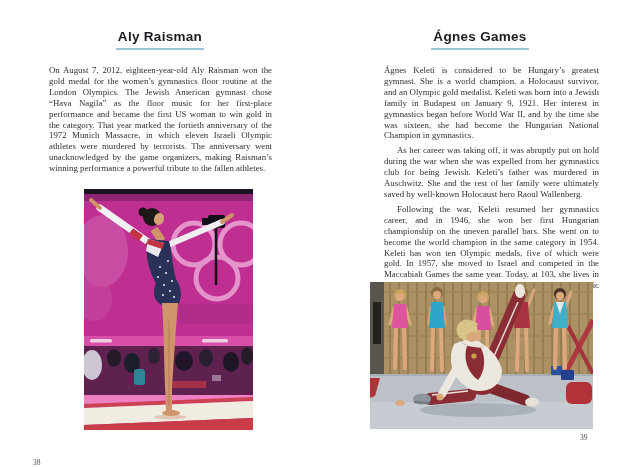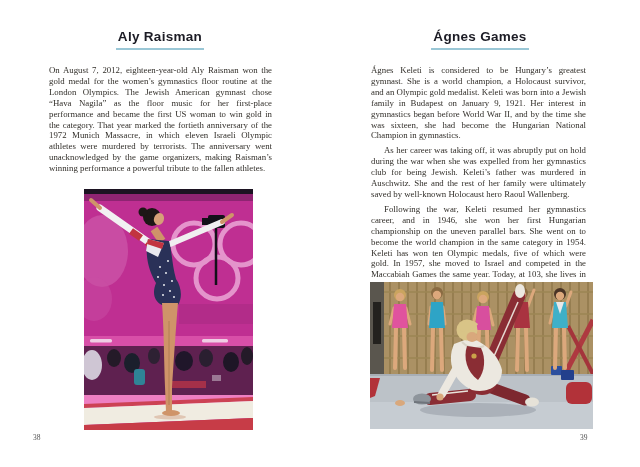--- a/index.html
+++ b/index.html
@@ -8,30 +8,30 @@
   .page-title{position:absolute;top:29px;text-align:center;
               font-family:"Liberation Sans",sans-serif;font-weight:bold;
               font-size:13.5px;letter-spacing:.3px;color:#1b1b24;}
   .page-title .title-text{display:inline-block;padding:0 2px 4px 2px;
               border-bottom:2.5px solid var(--accent,#9ac7d6);}
   .title-left{left:45px;width:230px;}
   .title-right{left:367px;width:226px;}
   .body-text{position:absolute;top:61px;font-size:8.8px;line-height:10.9px;
              color:#322f2a;text-align:justify;}
   .body-left{left:45px;width:231px;}
-  .body-right{left:367px;width:223px;}
+  .body-right{left:380px;width:223px;}
   .body-text p{margin:4px;}
   .body-text p + p{text-indent:13px;}
   .figure{position:absolute;}
   .figure svg{display:block;width:100%;height:100%;}
   .fig-left{left:84px;top:189px;width:169px;height:241px;}
   .fig-right{left:370px;top:282px;width:223px;height:147px;}
   .page-number{position:absolute;top:433px;font-size:7.5px;color:#4f4f4f;
                font-family:"Liberation Serif",serif;}
-  .pn-left{left:33px;}
+  .pn-left{left:33px;margin-top:25px;}
   .pn-right{left:580px;}
 </style>
 </head>
 <body>
 
 <div class="spread">
 
   <div>
     <div class="page-title title-left">
       <span class="title-text">Aly Raisman</span>

